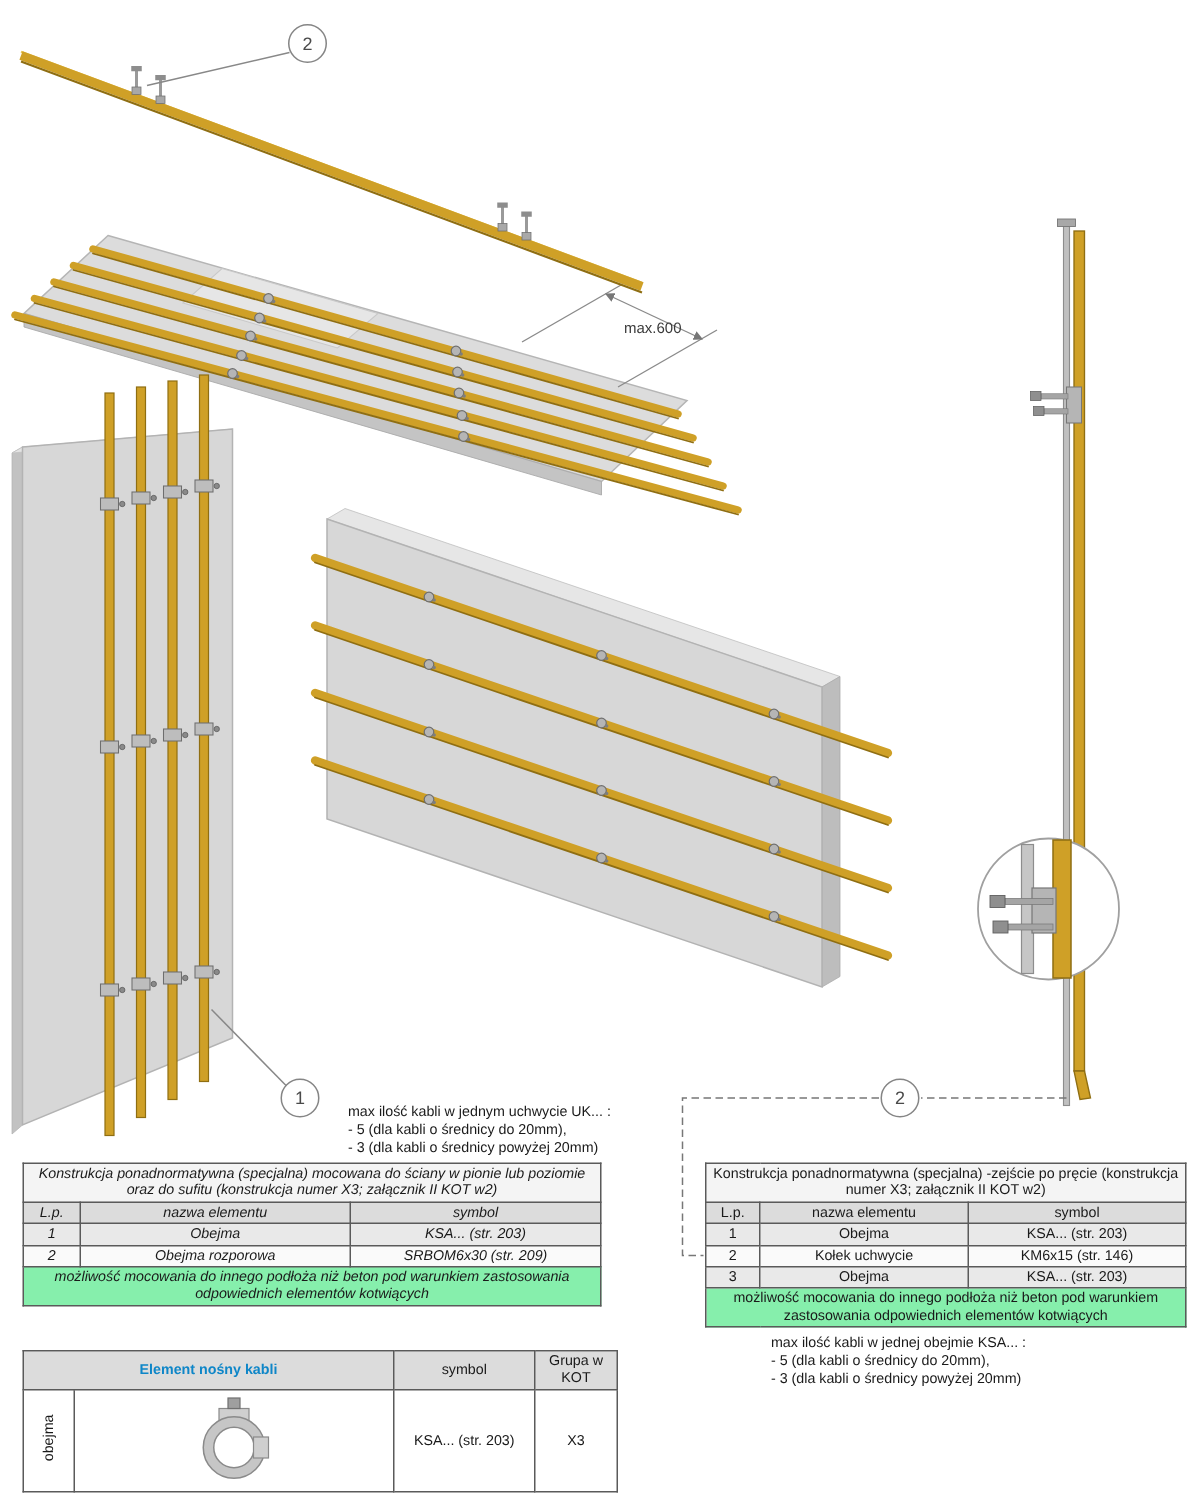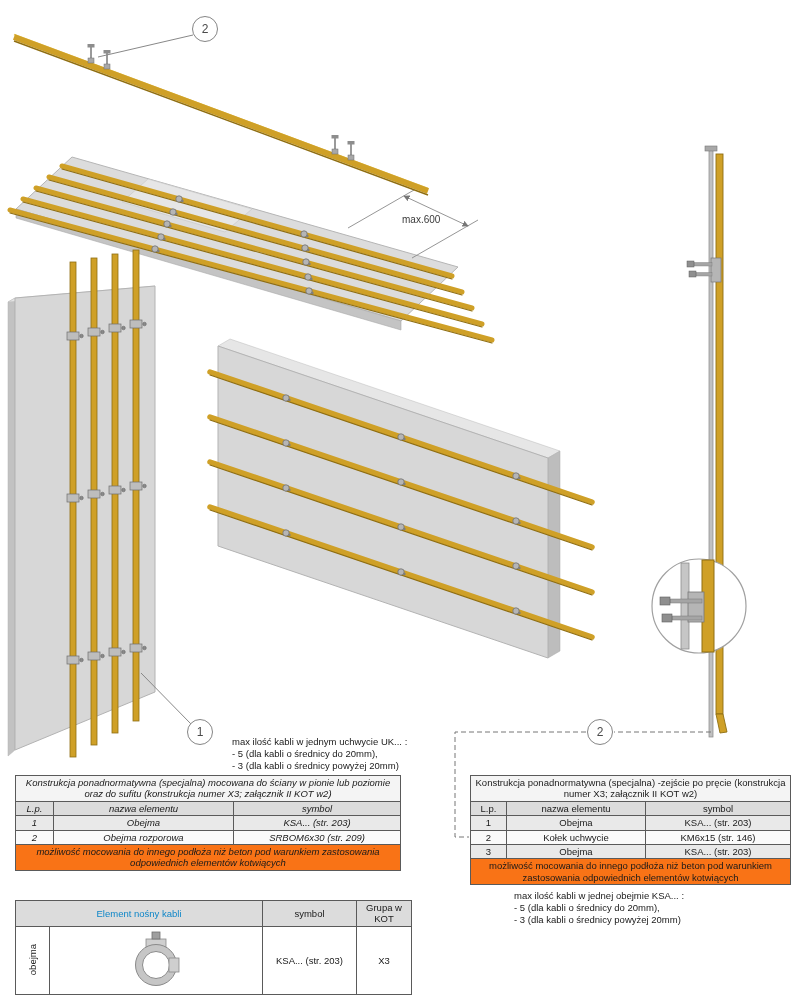--- a/index.html
+++ b/index.html
@@ -19,27 +19,27 @@
   .dim-label { position:absolute; font-size:10px; color:#3a3a3a; }
 
   table { position:absolute; border-collapse:collapse; table-layout:fixed;
           font-size:9.5px; color:#1a1a1a; background:#fff; }
   td { border:1px solid #5a5a5a; padding:1px 3px; text-align:center;
        vertical-align:middle; line-height:1.2; }
   .t-title   { background:#f4f4f4; }
   .t-colhead { background:#dcdcdc; }
   .row-a { background:#e9e9e9; }
   .row-b { background:#fafafa; }
-  .t-footer { background:#f97316; }
+  .t-footer { background:#86efac; }
 
   .tbl-left  { left:15px;  top:775px; width:385px;font-style:italic; }
   .tbl-right { left:470px; top:775px; width:320px; }
   .tbl-bottom{ left:15px;  top:900px; width:396px; }
 
-  .blue-head { color:#0e86c8; font-weight:normal; }
+  .blue-head { color:#0e86c8; font-weight:bold; }
   .vert-label {
     writing-mode:vertical-rl; transform:rotate(180deg);
     font-size:9.5px; display:inline-block;
   }
   .img-cell { height:68px; }
 </style>
 </head>
 <body>
 
 <svg id="drawing" width="802" height="998" viewBox="0 0 802 998">
@@ -210,21 +210,21 @@
   <g stroke="#777777" stroke-width="1" stroke-dasharray="5,3" fill="none">
     <path d="M711,732 H614"></path>
     <path d="M586,732 H455 V837 H469"></path>
   </g>
 </svg>
 
 <div class="callout" style="left:192px; top:16px;">2</div>
 <div class="callout" style="left:187px; top:719px;">1</div>
 <div class="callout" style="left:587px; top:719px;">2</div>
 
-<div class="dim-label" style="left:402px; top:214px;">max.600</div>
+<div class="dim-label" style="left:416px; top:214px;">max.600</div>
 
 <div class="note" style="left:232px; top:736px; width:240px;">
   <div>max ilość kabli w jednym uchwycie UK... :</div>
   <div>- 5 (dla kabli o średnicy do 20mm),</div>
   <div>- 3 (dla kabli o średnicy powyżej 20mm)</div>
 </div>
 
 <div class="note" style="left:470px; top:890px; width:260px;margin-left:44px;">
   <div>max ilość kabli w jednej obejmie KSA... :</div>
   <div>- 5 (dla kabli o średnicy do 20mm),</div>

